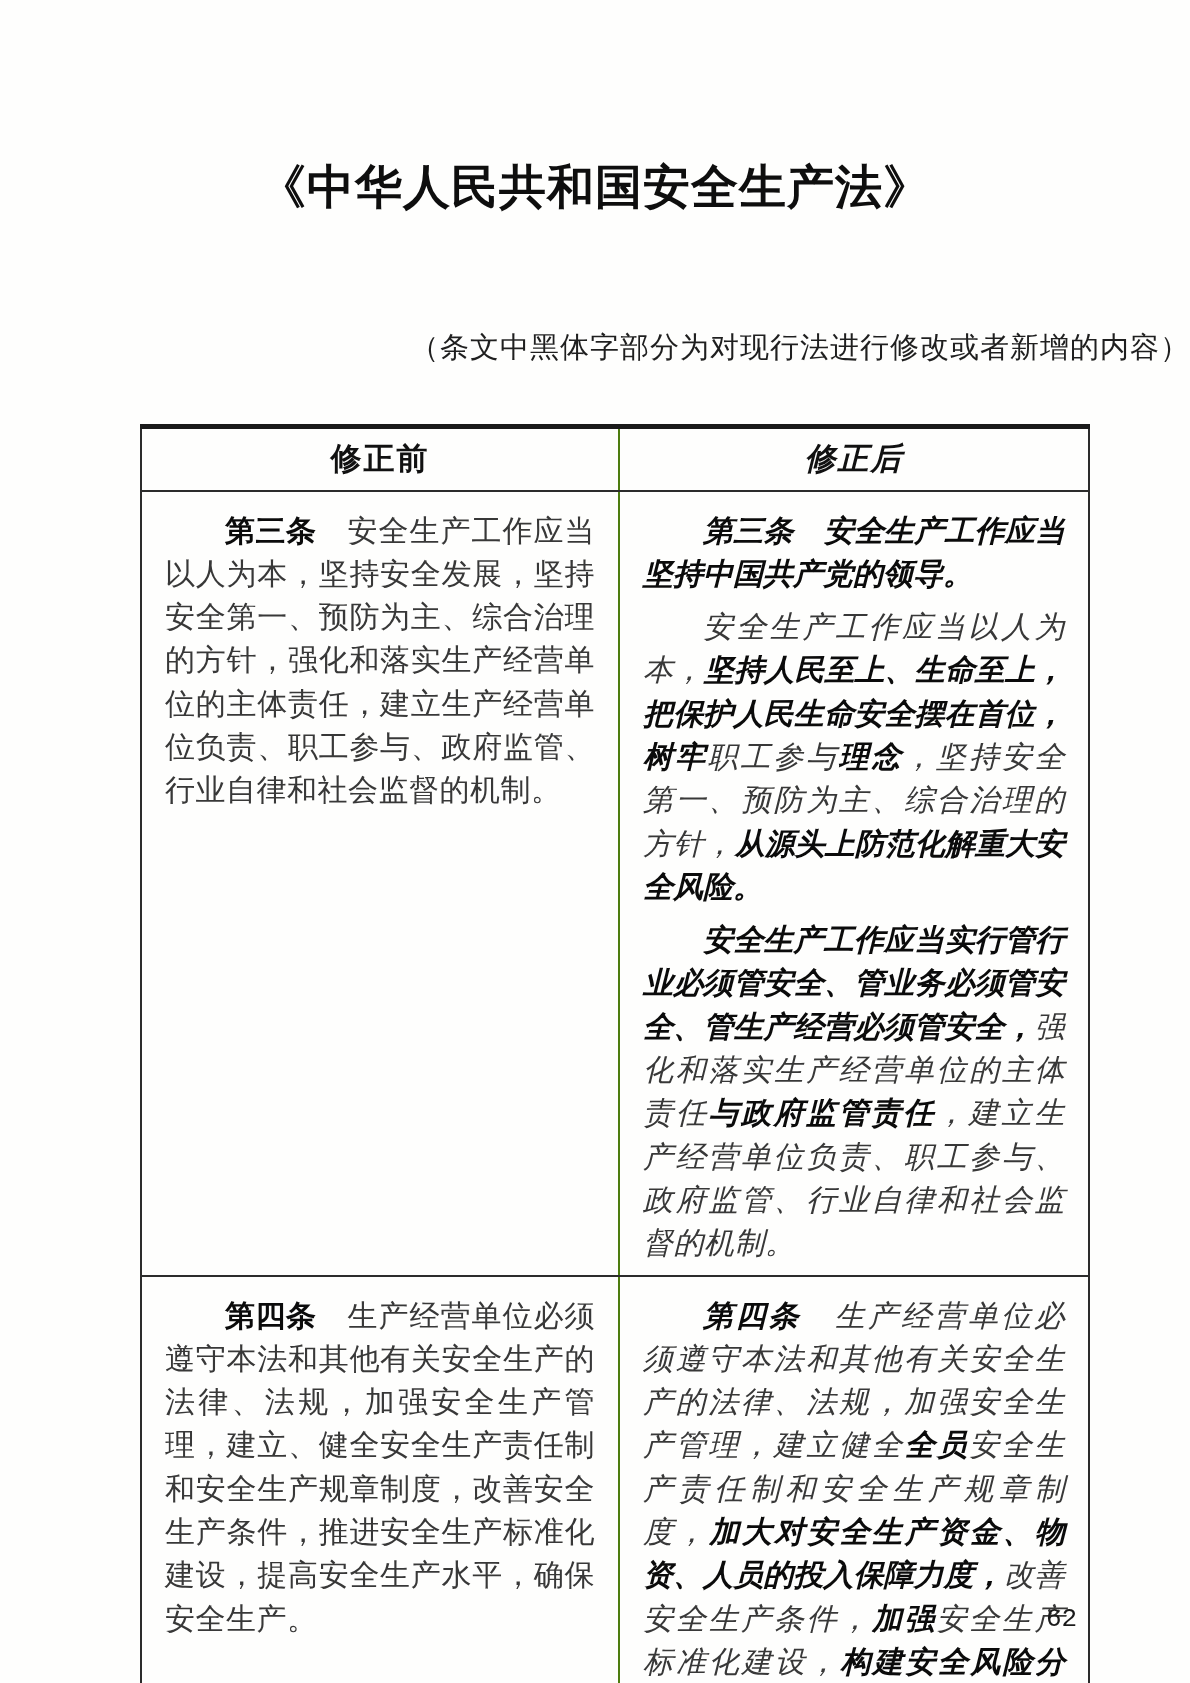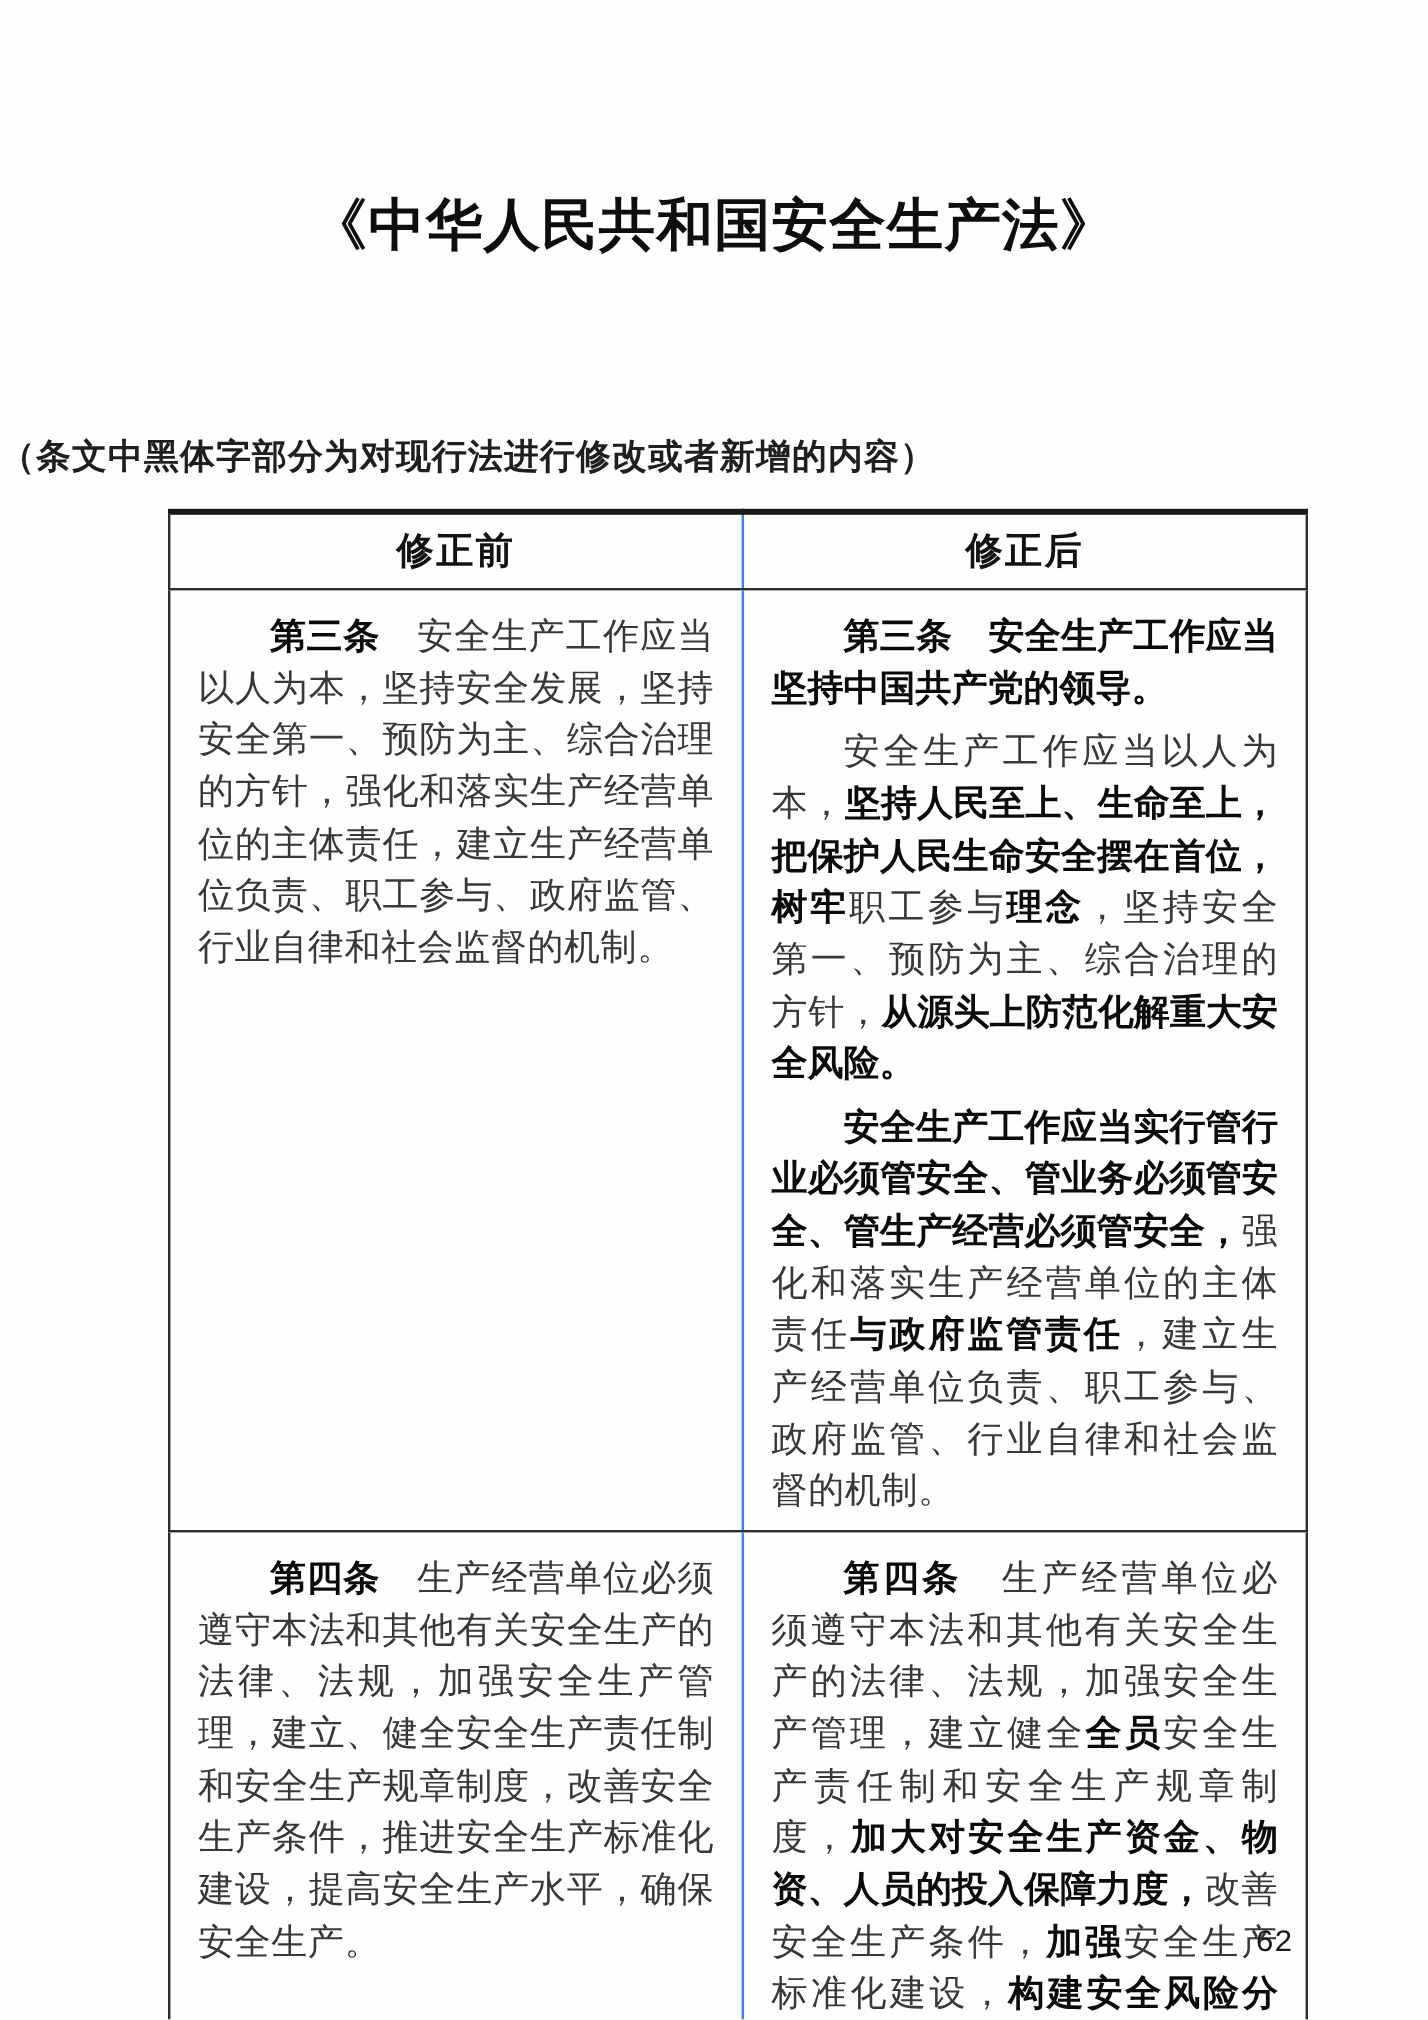--- a/index.html
+++ b/index.html
@@ -21,24 +21,23 @@
     color:#0e0e0e;
   }
   .title-line2 {
     position:absolute; top:245px; left:0; width:100%;
     text-align:center;
     font-size:44px; font-weight:700; letter-spacing:5px;
     color:#0e0e0e;
   }
   .note-line {
     position:absolute; top:328px; left:0; width:100%;
-    text-align:left;
-    font-size:29px; font-weight:700; letter-spacing:1px;
+    text-align:right;
+    font-size:29px; font-weight:400; letter-spacing:1px;
     color:#1f1f1f;
-    margin-top:33px;
   }
   table.law-table {
     position:absolute; top:424px; left:140px;
     width:948px;
     border-collapse:collapse;
     table-layout:fixed;
     border-top:5px solid #1a1a1a;
     border-bottom:3px solid #1f1f1f;
     border-left:2px solid #2c2c2c;
     border-right:2px solid #2c2c2c;
@@ -50,21 +49,21 @@
     font-family:"Liberation Sans", sans-serif;
     font-weight:700;
     font-size:31px;
     letter-spacing:2px;
     color:#111;
     text-align:center;
     vertical-align:middle;
     border-bottom:2px solid #2c2c2c;
   }
   table.law-table th + th,
-  table.law-table td + td { border-left:2px solid #3b82f6; }
+  table.law-table td + td { border-left:2px solid #4d7c0f;font-style:italic; }
   table.law-table tr.article-row-1 td { height:653px; border-bottom:2px solid #2c2c2c; }
   table.law-table tr.article-row-2 td { height:401px; }
   table.law-table td {
     vertical-align:top;
     padding:7px 13px 0 13px;
     font-size:30px;
     line-height:43.3px;
     text-align:justify;
     color:#333;
   }

